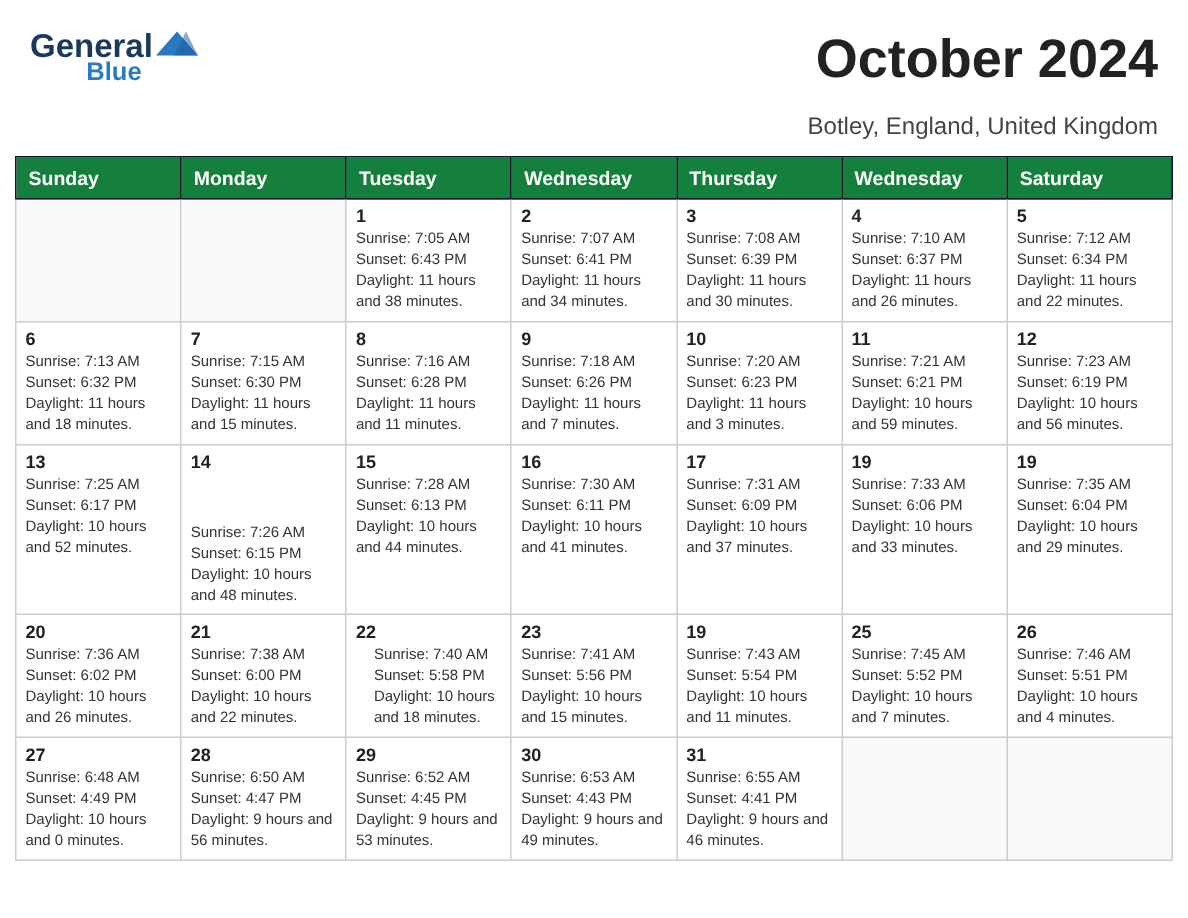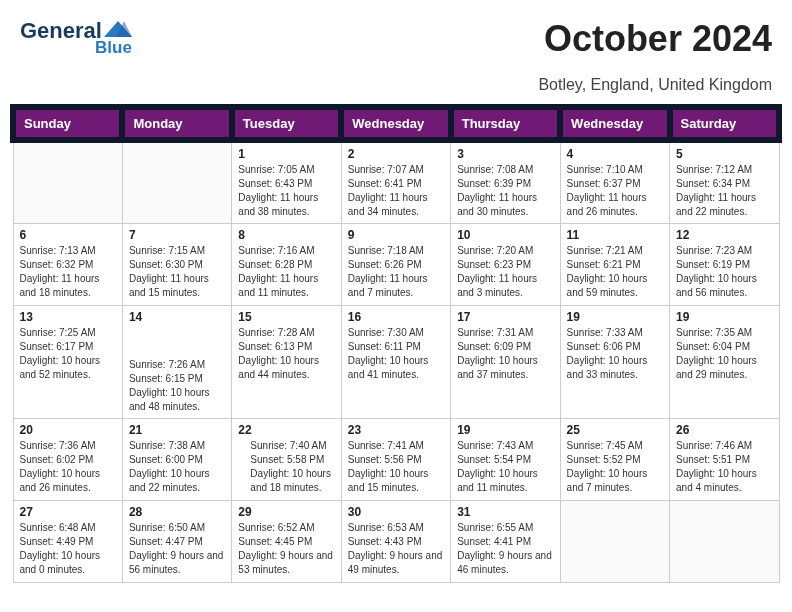--- a/index.html
+++ b/index.html
@@ -12,21 +12,21 @@
     }
     .header-area {
       display: flex;
       justify-content: space-between;
       align-items: flex-start;
       padding: 8px 10px 6px 10px;
     }
     .logo-area {
       display: flex;
       flex-direction: column;
-      align-items: flex-end;
+      align-items: center;
     }
     .logo-row {
       display: flex;
       align-items: center;
     }
     .title-area {
       text-align: right;
     }
     .month-title {
       font-size: 36px;
@@ -37,27 +37,27 @@
       font-size: 16px;
       color: #444;
       margin-top: 16px;
     }
     .calendar-table {
       width: 100%;
       border-collapse: collapse;
       margin-top: 4px;
     }
     .calendar-table th {
-      background-color: #701a75;
+      background-color: #15803d;
       color: #fff;
       text-align: left;
       padding: 6px 8px;
       font-size: 13px;
       font-weight: bold;
-      border: 6px solid #0f172a;
+      border: 1px solid #0f172a;
     }
     .calendar-table td {
       border: 1px solid #ccc;
       vertical-align: top;
       padding: 4px 6px;
       font-size: 10.5px;
       color: #222;
       width: calc(100% / 7);
       min-height: 80px;
     }

